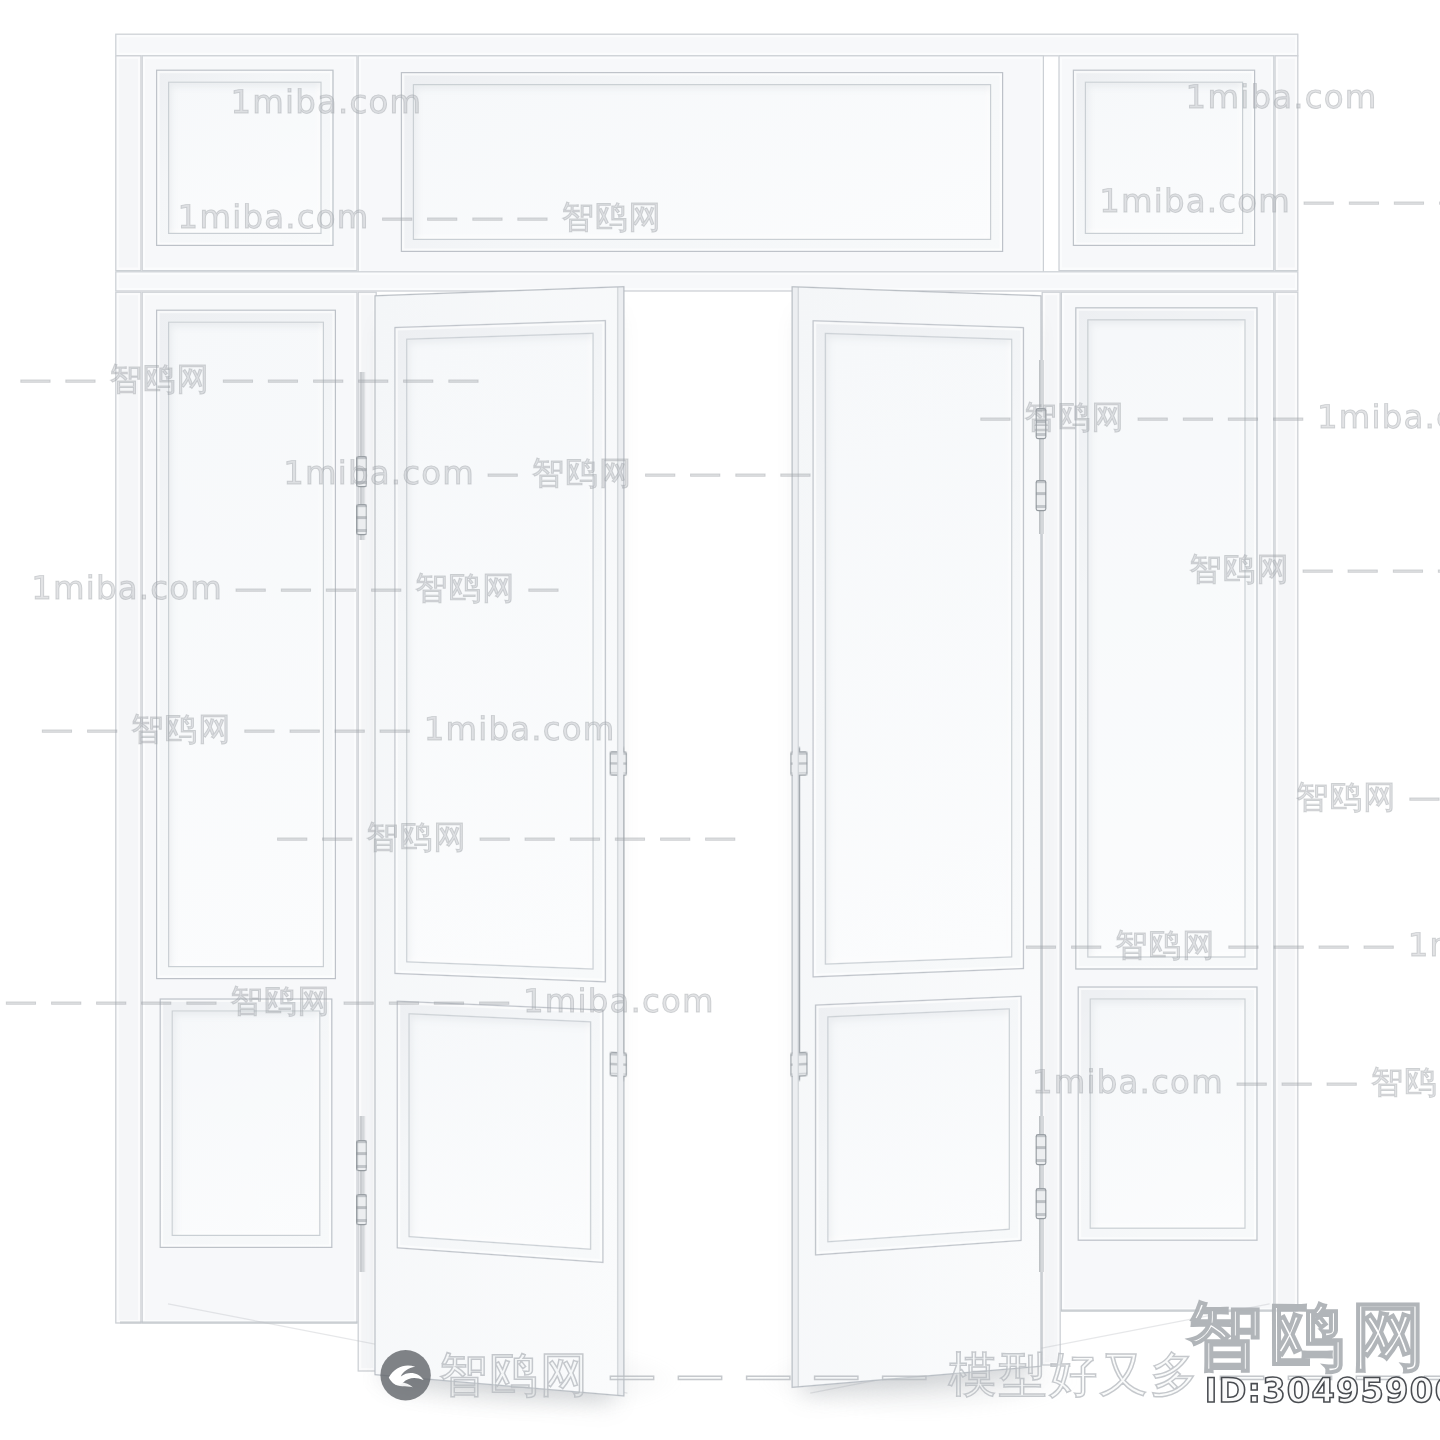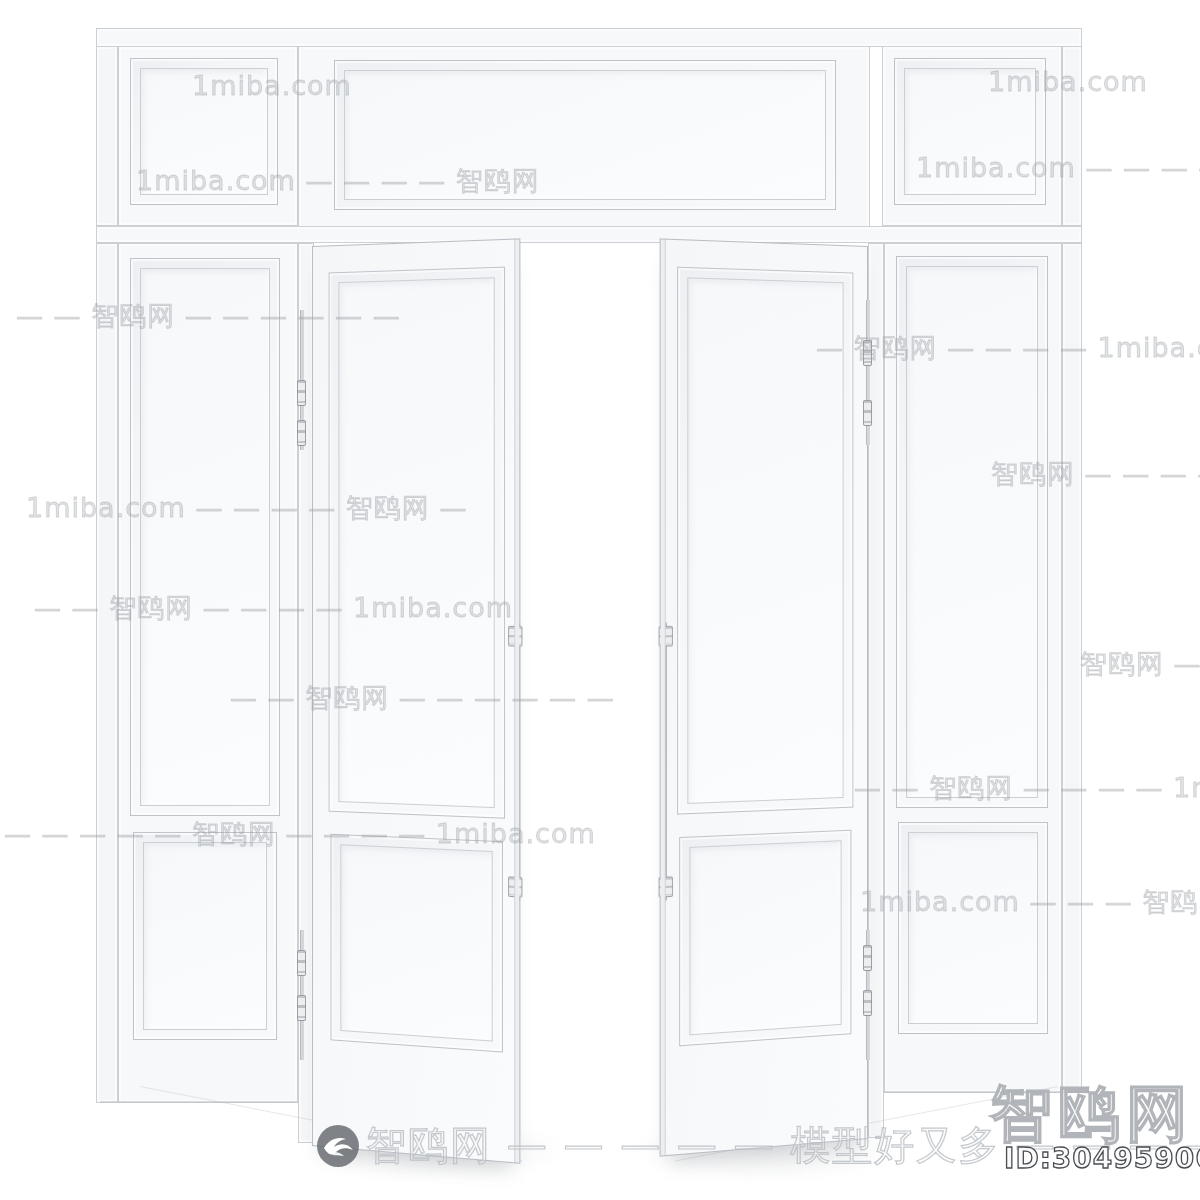--- a/index.html
+++ b/index.html
@@ -133,25 +133,26 @@
   <div class="hinge-rod" style="left:866px;top:300px;height:145px;z-index:12;"></div>
   <div class="hinge-sleeve" style="left:863px;top:340px;z-index:12;"></div>
   <div class="hinge-sleeve" style="left:863px;top:400px;z-index:12;"></div>
   <div class="hinge-rod" style="left:866px;top:930px;height:130px;z-index:12;"></div>
   <div class="hinge-sleeve" style="left:863px;top:945px;z-index:12;"></div>
   <div class="hinge-sleeve" style="left:863px;top:990px;z-index:12;"></div>
 
   <div class="wm-layer">
     <div class="wm" style="left:192px;top:70px;">1miba.com</div>
     <div class="wm" style="left:988px;top:66px;">1miba.com</div>
-    <div class="wm" style="left:136px;top:163px;">1miba.com — — — — 智鸥网</div>
+    <div class="wm" style="left:148px;top:163px;">1miba.com — — — — 智鸥网</div>
     <div class="wm" style="left:916px;top:150px;">1miba.com — — — — 智鸥网 — —</div>
     <div class="wm" style="left:16px;top:298px;">— — 智鸥网 — — — — — —</div>
     <div class="wm" style="left:816px;top:330px;">— 智鸥网 — — — — 1miba.com</div>
-    <div class="wm" style="left:26px;top:490px;text-align:center;">1miba.com — — — — 智鸥网 —</div>
+    <div class="wm" style="left:236px;top:376px;">1miba.com — 智鸥网 — — — —</div>
+    <div class="wm" style="left:26px;top:472px;text-align:center;">1miba.com — — — — 智鸥网 —</div>
     <div class="wm" style="left:991px;top:456px;">智鸥网 — — — — —</div>
     <div class="wm" style="left:34px;top:590px;">— — 智鸥网 — — — — 1miba.com</div>
     <div class="wm" style="left:230px;top:680px;">— — 智鸥网 — — — — — —</div>
     <div class="wm" style="left:1080px;top:646px;">智鸥网 —</div>
     <div class="wm" style="left:4px;top:816px;">— — — — — 智鸥网 — — — — 1miba.com</div>
     <div class="wm" style="left:854px;top:770px;">— — 智鸥网 — — — — 1miba.com</div>
     <div class="wm" style="left:860px;top:884px;">1miba.com — — — 智鸥网 — — — —</div>
 
     <svg class="logo" viewBox="0 0 44 44" style="left:316px;top:1124px;">
       <circle cx="22" cy="22" r="21" fill="#64686c" opacity="0.82"></circle>

